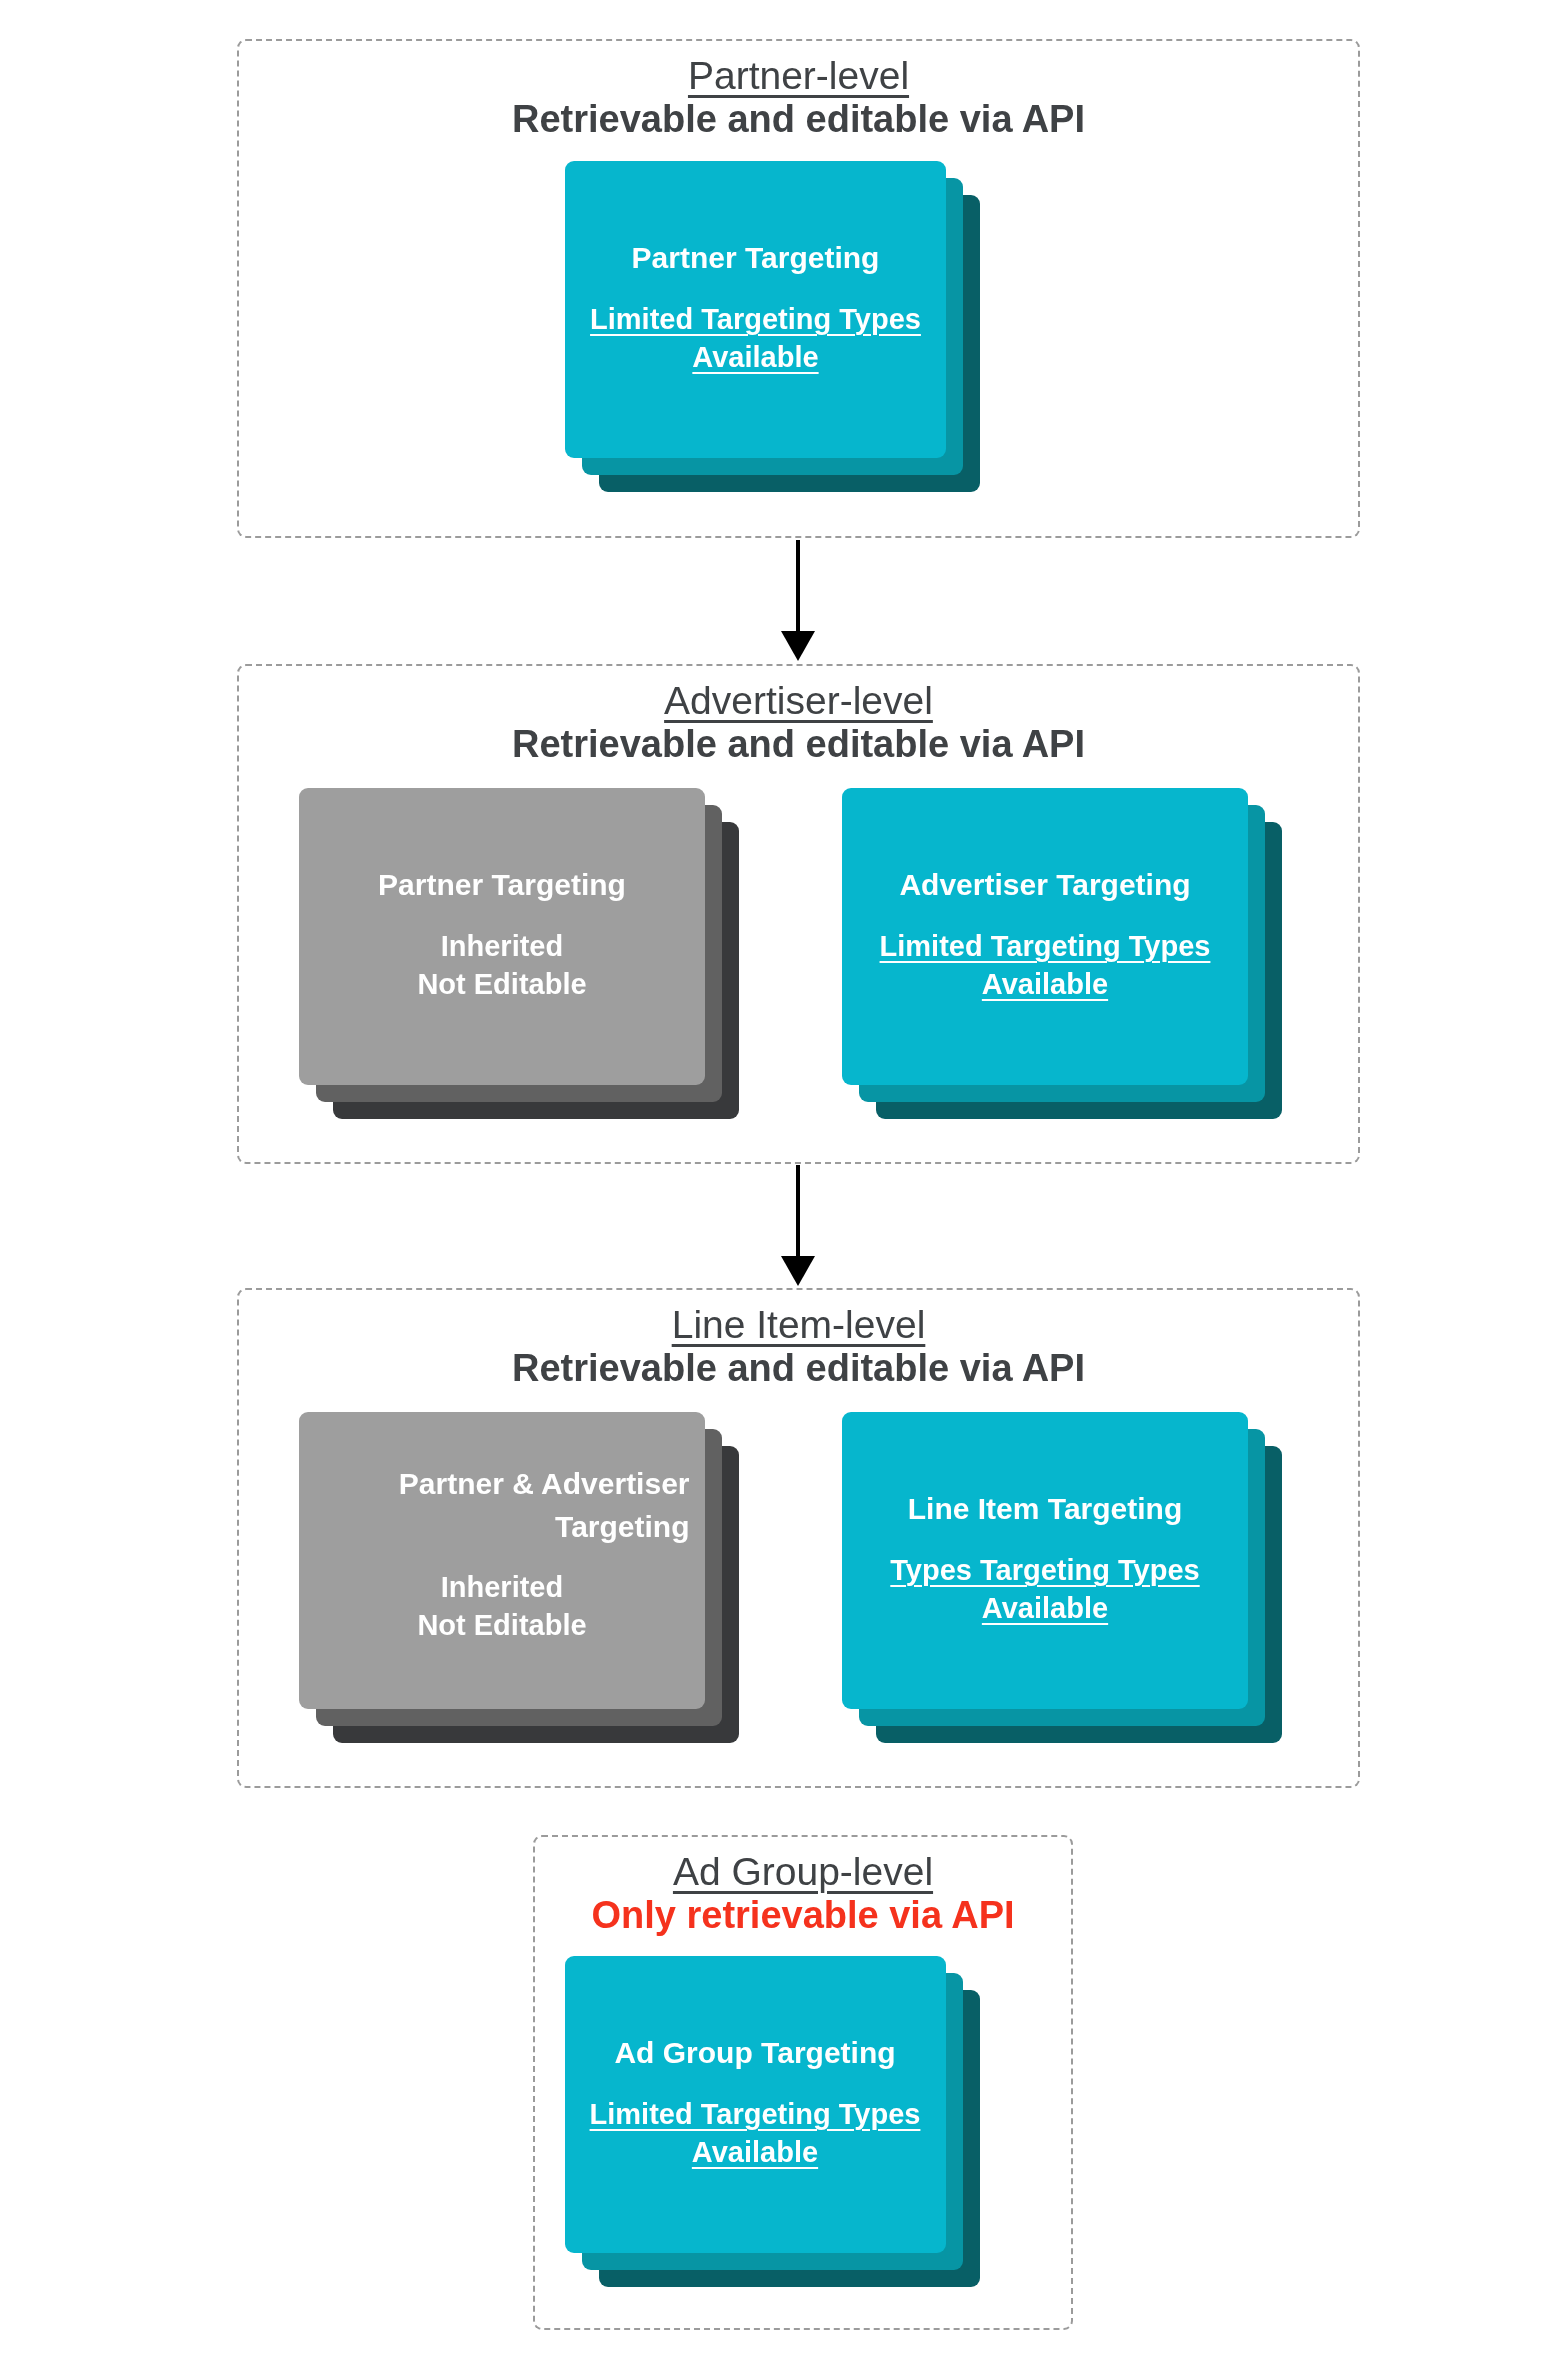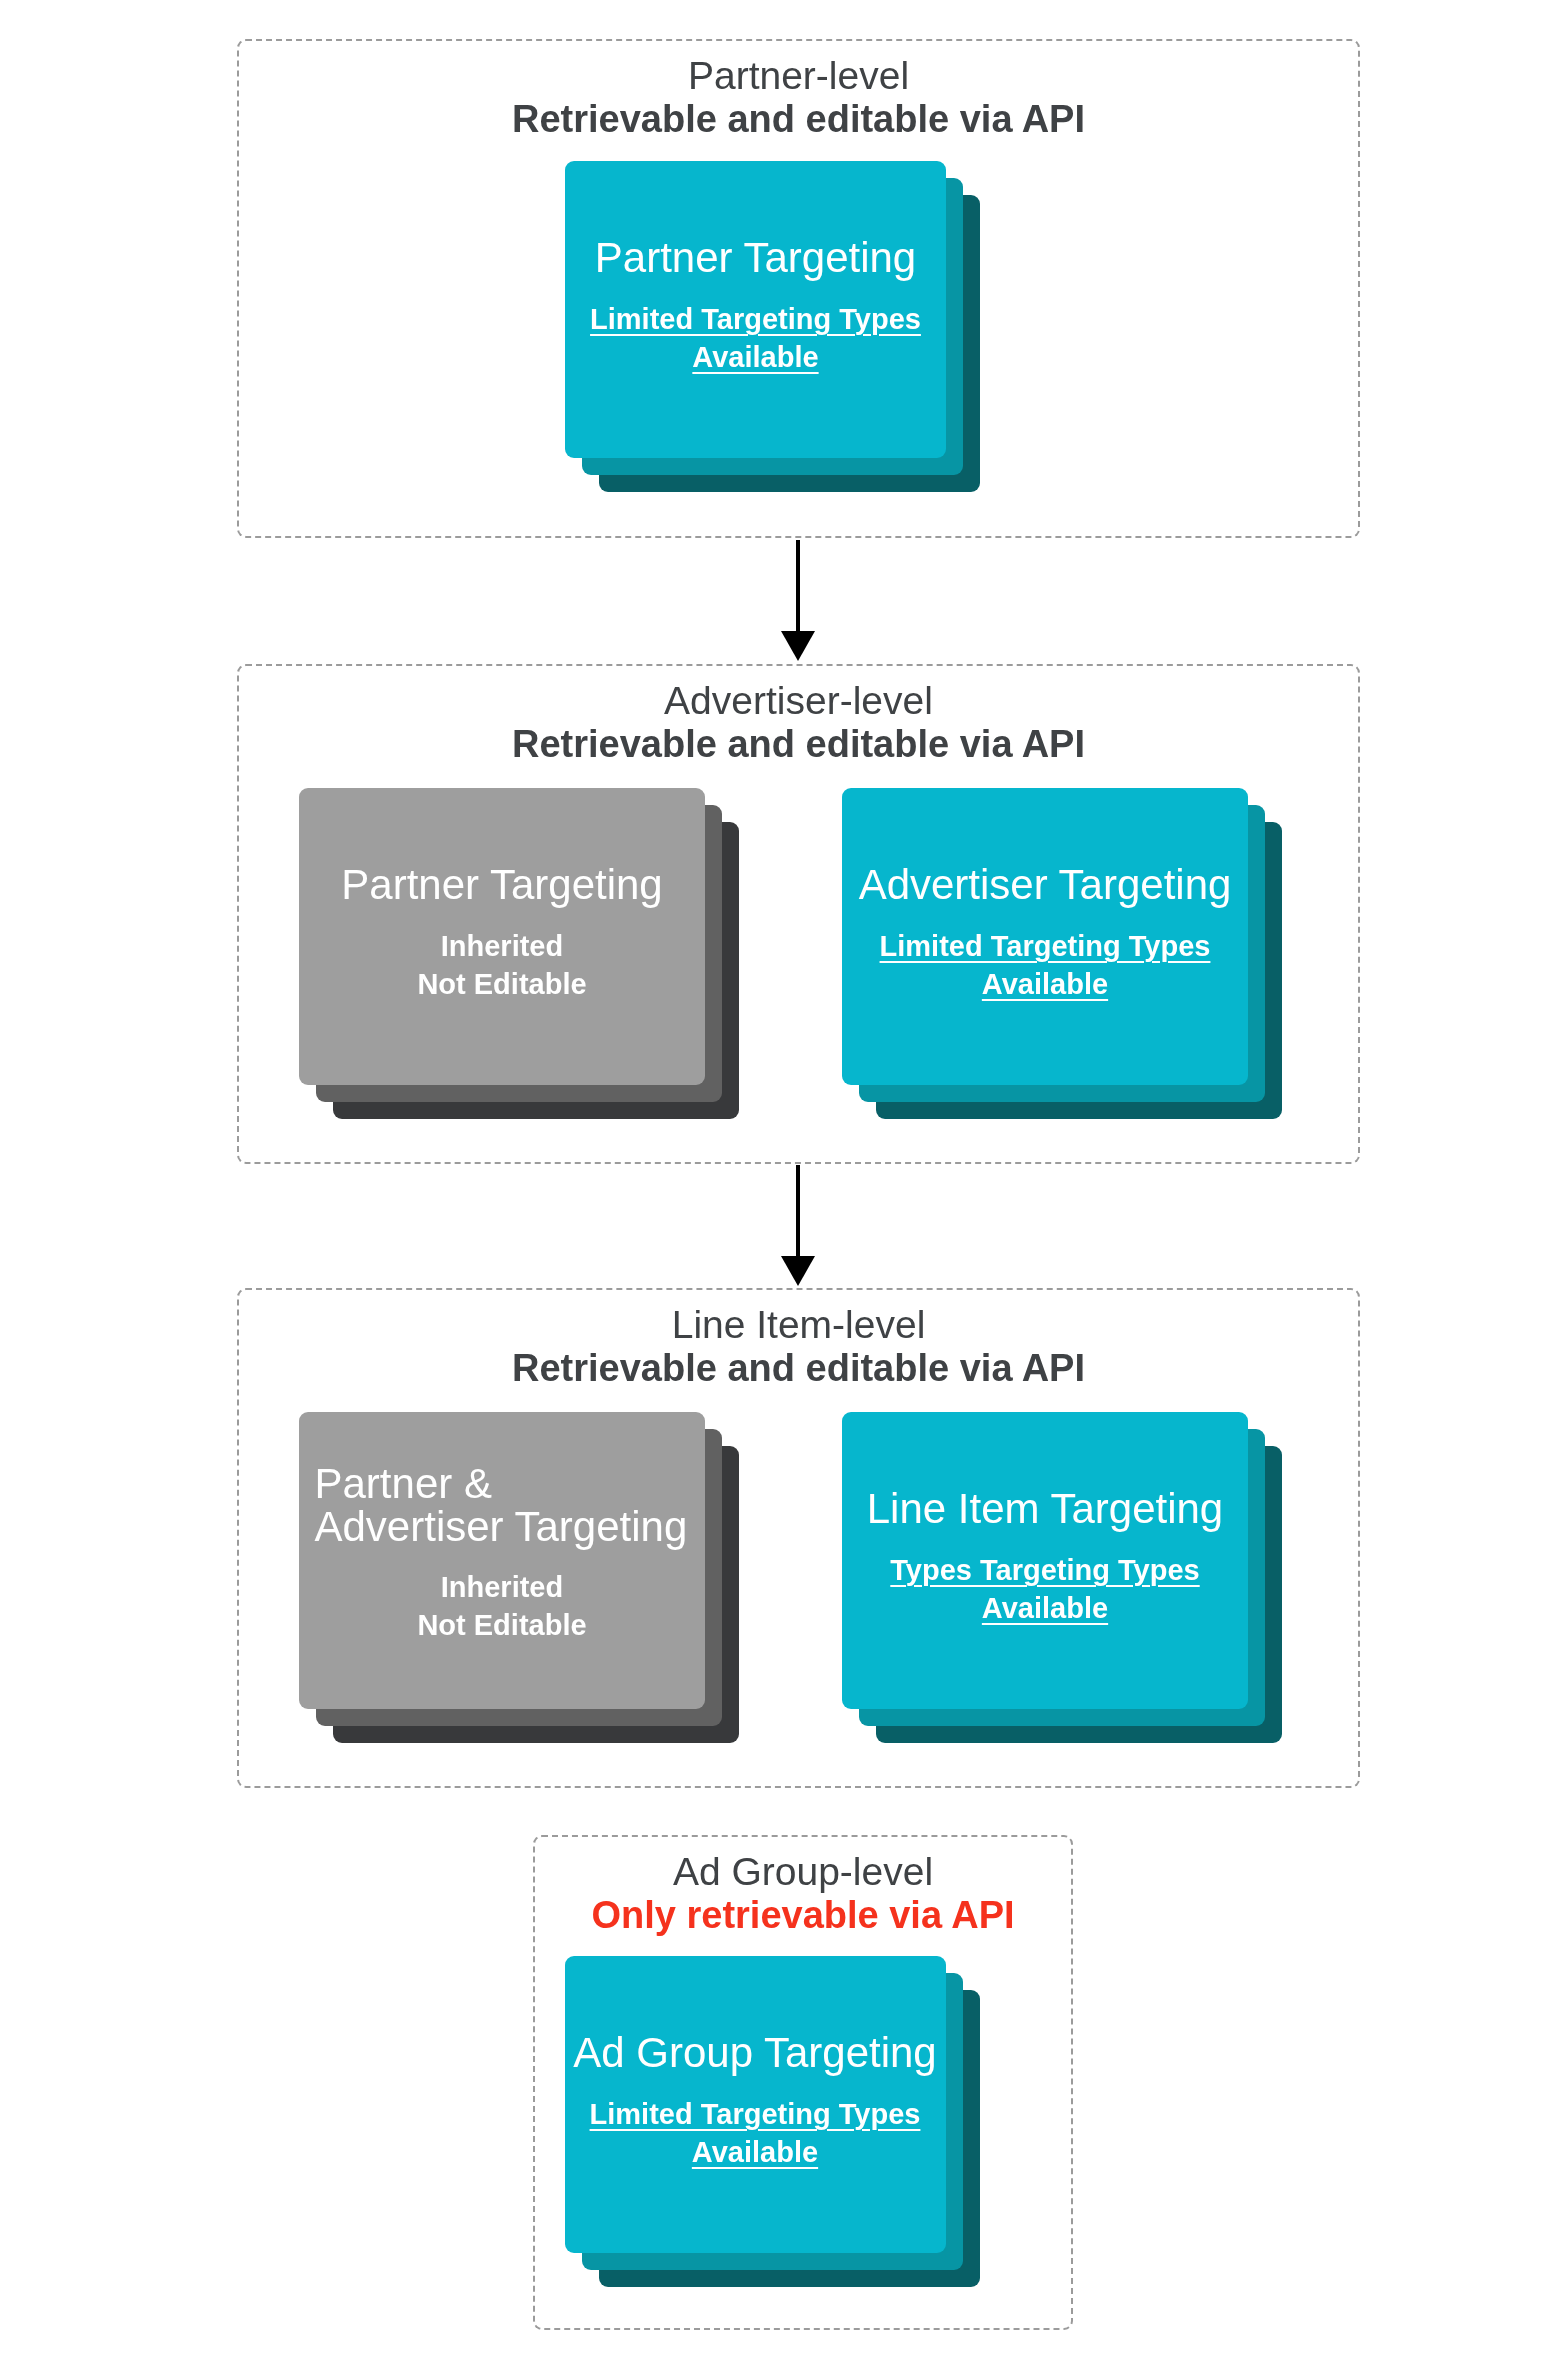--- a/index.html
+++ b/index.html
@@ -31,20 +31,21 @@
   #sec-advertiser{left:237px; top:664px;  width:1123px; height:500px;}
   #sec-lineitem  {left:237px; top:1288px; width:1123px; height:500px;}
   #sec-adgroup   {left:533px; top:1835px; width:540px;  height:495px;}
 
   .level-title{
     margin-top:12.5px;text-align:center;
     font-size:39px;line-height:43px;font-weight:400;
     color:var(--heading-text);
   }
   .level-title .u{
+    text-decoration:underline;
     text-decoration-thickness:2.7px;
     text-underline-offset:6.3px;
   }
   .api-note{
     margin-top:1.8px;text-align:center;
     font-size:38px;line-height:43px;font-weight:700;
     color:var(--heading-text);
   }
   .api-note.red{color:var(--red-note);}
 
@@ -71,22 +72,22 @@
   .card.tall-title .layer.front{padding-top:50px;}
 
   .teal .layer.front{background:var(--teal-front);}
   .teal .layer.mid  {background:var(--teal-mid);}
   .teal .layer.back {background:var(--teal-back);}
   .gray .layer.front{background:var(--gray-front);}
   .gray .layer.mid  {background:var(--gray-mid);}
   .gray .layer.back {background:var(--gray-back);}
 
   .card-title{
-    font-size:42px;line-height:43px;font-weight:400;
-    color:var(--card-text);text-align:left;max-width:375px;
+    font-size:30px;line-height:43px;font-weight:700;
+    color:var(--card-text);text-align:right;max-width:375px;
   }
   .card-lines{
     margin-top:21.4px;text-align:center;
   }
   .card.tall-title .card-lines{margin-top:19.6px;}
   .card-line{
     font-size:29px;line-height:38px;font-weight:700;
     color:var(--card-text);
   }
   .teal .card-line{

